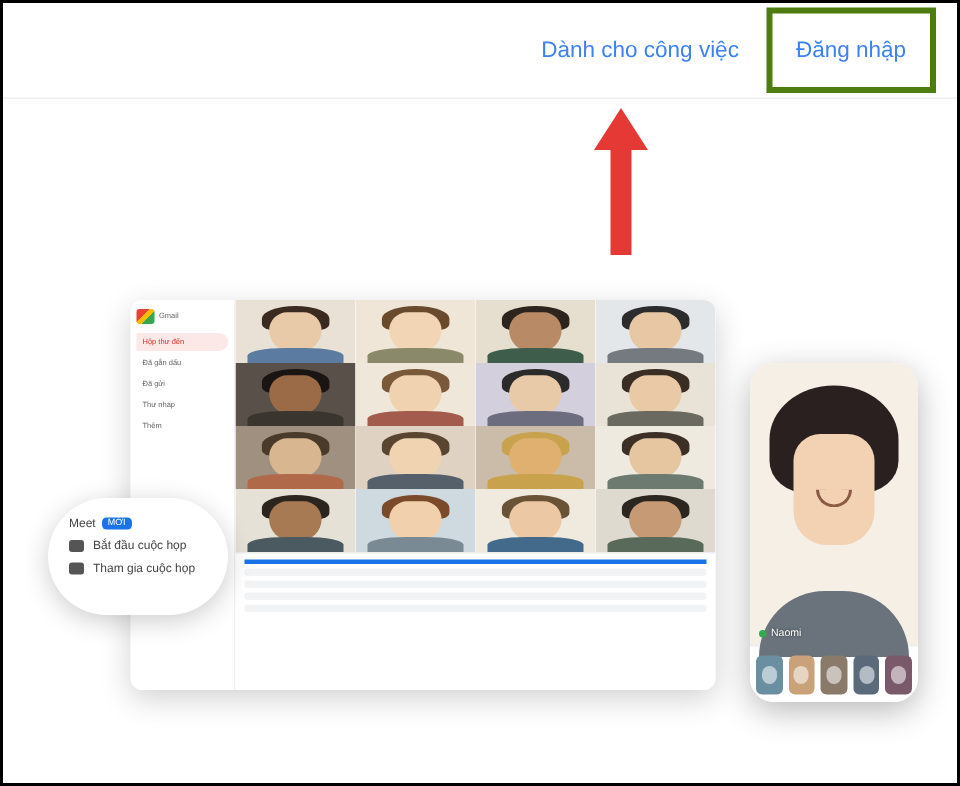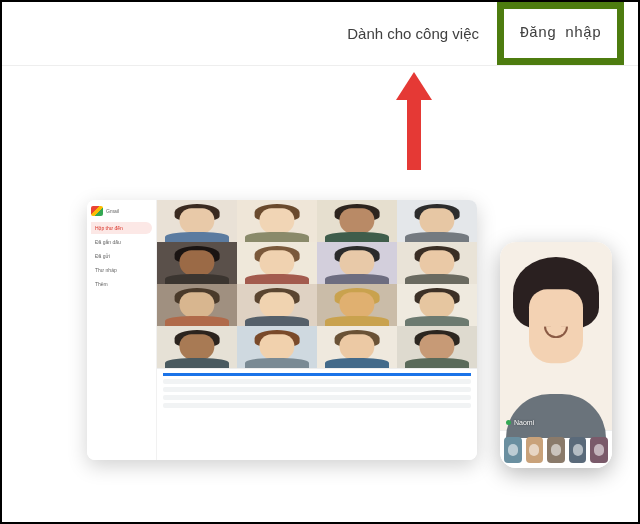--- a/index.html
+++ b/index.html
@@ -1,19 +1,19 @@
 <!DOCTYPE html>
 <html><head>
 <meta charset="utf-8">
 <style>
   html,body{margin:0;padding:0;font-family:Arial,Helvetica,sans-serif;background:#fff;}
   .frame{width:640px;height:524px;box-sizing:border-box;border:2px solid #000;position:relative;overflow:hidden;background:#fff;}
   .topbar{height:64px;border-bottom:1px solid #eee;display:flex;align-items:center;justify-content:flex-end;padding:0 14px 0 0;box-sizing:border-box;gap:0;}
-  .txtbtn{font-size:15px;color:#404040;padding:10px 18px;cursor:pointer;}
-  .hl{border:7px solid #4d7c0f;padding:16px 16px;font-family:Liberation Mono, monospace;}
+  .txtbtn{font-size:15px;color:#3b82f6;padding:10px 18px;cursor:pointer;}
+  .hl{border:4px solid #4d7c0f;padding:16px 16px;}
   .primary{background:#1a73e8;color:#fff;font-weight:500;font-size:15px;padding:12px 20px;border-radius:4px;cursor:pointer;margin-left:10px;}
   .arrow{position:absolute;left:394px;top:70px;}
   .arrow .head{width:0;height:0;border-left:18px solid transparent;border-right:18px solid transparent;border-bottom:28px solid #e53935;margin:0 auto;}
   .arrow .shaft{width:14px;height:70px;background:#e53935;margin:0 auto;}
   .hero{position:absolute;left:30px;top:198px;width:580px;height:280px;}
   .laptop{position:absolute;left:55px;top:0;width:390px;height:260px;background:#fff;border-radius:8px;box-shadow:0 6px 20px rgba(0,0,0,.18);display:flex;overflow:hidden;}
   .lside{width:70px;background:#fff;border-right:1px solid #f1f1f1;padding:6px 4px 0 4px;box-sizing:border-box;font-size:5px;color:#666;}
   .gmark{display:flex;align-items:center;gap:3px;margin-bottom:6px;}
   .gm{width:12px;height:10px;background:linear-gradient(135deg,#ea4335 40%,#fbbc04 40% 60%,#34a853 60%);border-radius:2px;}
   .navitem{padding:3px 4px;border-radius:0 8px 8px 0;margin-bottom:2px;}
@@ -179,20 +179,34 @@
         <div class="bottom">
           <div class="bar"></div>
           <div class="line"></div>
           <div class="line"></div>
           <div class="line"></div>
           <div class="line"></div>
         </div>
       </div>
     </div>
 
+    <div class="meetbub">
+      <div style="display:flex;align-items:center;gap:4px;">
+        <span>Meet</span>
+        <span class="chip">MỚI</span>
+      </div>
+      <div class="row">
+        <div class="ico"></div>
+        <span>Bắt đầu cuộc họp</span>
+      </div>
+      <div class="row">
+        <div class="ico" style="background:#555"></div>
+        <span>Tham gia cuộc họp</span>
+      </div>
+    </div>
 
     <div class="phone">
       <div class="pmain">
         <div class="phair"></div>
         <div class="pface">
           <div class="psmile"></div>
         </div>
         <div class="pbody"></div>
         <div class="pname">
           <span class="dot"></span>

